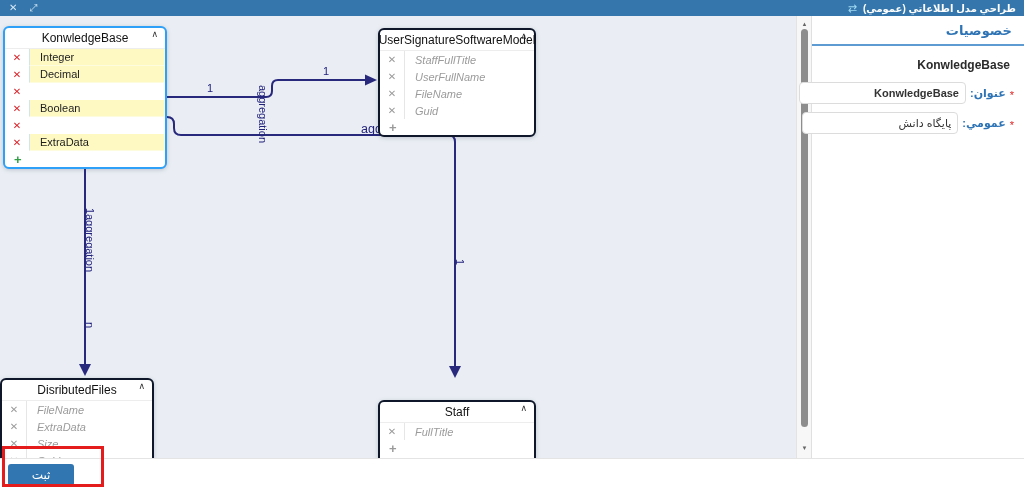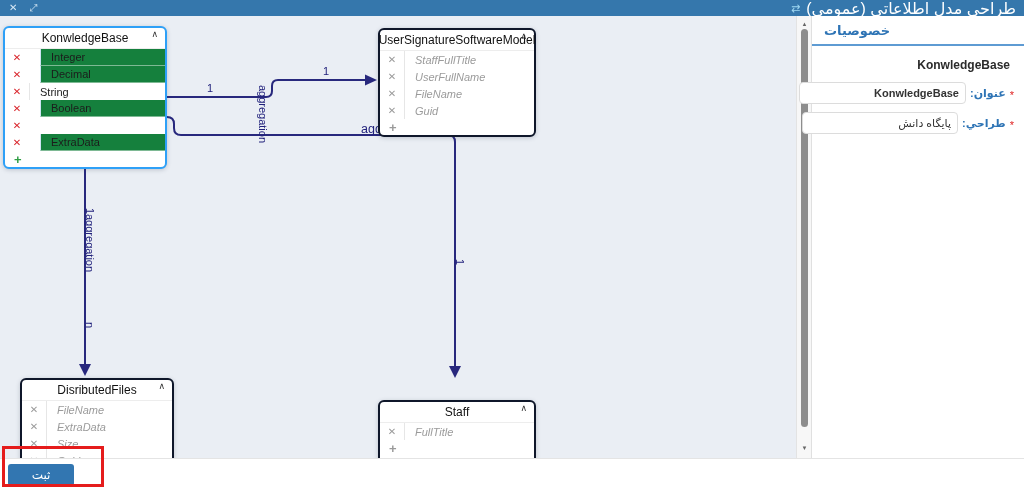--- a/index.html
+++ b/index.html
@@ -5,42 +5,42 @@
   html,body{margin:0;padding:0;width:1024px;height:489px;overflow:hidden;
     font-family:"Liberation Sans","DejaVu Sans",sans-serif;background:#fff;}
   .root{position:relative;width:1024px;height:489px;}
 
   
   .topbar{position:absolute;left:0;top:0;width:1024px;height:16px;background:#3577ac;
     display:flex;align-items:center;justify-content:space-between;color:#fff;}
   .tb-left{display:flex;align-items:center;gap:12px;padding-left:9px;}
   .tb-ico{font-size:10px;line-height:10px;color:#d8e9f5;cursor:pointer;}
   .tb-right{display:flex;flex-direction:row-reverse;align-items:center;gap:6px;padding-right:8px;}
-  .tb-title{font-size:16px;font-weight:400;color:#fff;}
+  .tb-title{font-size:10px;font-weight:700;color:#fff;}
   .tb-appico{font-size:11px;color:#9fd8f2;}
 
   
   .canvas{position:absolute;left:0;top:16px;width:796px;height:442px;background:#eaeef4;overflow:hidden;}
   .wires{position:absolute;left:0;top:0;pointer-events:none;}
   .wires path{pointer-events:stroke;}
 
   
   .entity{position:absolute;background:#fff;border:2px solid #0f172a;border-radius:6px;
     box-shadow:0 1px 4px rgba(60,70,90,.25);box-sizing:border-box;font-size:11px;color:#222;}
   .entity.selected{border:2px solid #2ea0f7;}
   .ehead{height:20px;display:flex;align-items:center;justify-content:center;position:relative;
     font-size:12px;color:#111;border-bottom:1px solid #ededed;border-radius:6px 6px 0 0;}
   .chev{position:absolute;right:7px;top:1px;font-size:9px;color:#333;cursor:pointer;}
   .erow{display:flex;align-items:center;height:17px;}
   .xcell{width:24px;text-align:center;font-size:10px;font-weight:bold;flex:0 0 24px;cursor:pointer;}
   .x-red{color:#d9232a;}
   .x-gray{color:#9a9a9a;}
   .fname{flex:1;height:100%;display:flex;align-items:center;padding-left:10px;
     border-left:1px solid #e6e6e6;color:#1c1c1c;}
-  .erow.hl .fname{background:#15803d;border-left-color:#cfe4f4;border-bottom:1px solid rgba(255,255,255,.45);box-sizing:border-box;margin-left:11px;}
+  .erow.hl .fname{background:#fef9c3;border-left-color:#cfe4f4;border-bottom:1px solid rgba(255,255,255,.45);box-sizing:border-box;}
   .fname.ghost{color:#9b9b9b;font-style:italic;}
   .plusrow{height:16px;display:flex;align-items:center;padding-left:9px;font-weight:bold;font-size:13px;cursor:pointer;}
   .plus-green{color:#2f9e44;}
   .plus-gray{color:#9a9a9a;}
 
   
   .clabel{position:absolute;color:#22227c;font-size:11px;white-space:nowrap;transform:translate(-50%,-50%);}
   .clabel.vert{transform:translate(-50%,-50%) rotate(90deg);}
   .clabel.big{font-size:12.5px;}
 
@@ -49,21 +49,21 @@
     border-left:1px solid #e3e3e3;box-sizing:border-box;}
   .sarrow{position:absolute;left:0;width:15px;height:12px;display:flex;align-items:center;justify-content:center;
     font-size:6px;color:#666;cursor:pointer;}
   .sarrow.up{top:2px;} .sarrow.down{bottom:4px;}
   .sthumb{position:absolute;left:4px;top:13px;width:7px;height:398px;background:#8d8d8d;border-radius:4px;cursor:grab;}
 
   
   .panel{position:absolute;left:811px;top:16px;width:213px;height:442px;background:#fff;
     border-left:1px solid #e0e0e0;box-sizing:border-box;}
   .phead{padding:7px 12px 6px 12px;color:#2e74b5;font-weight:bold;font-size:13px;
-    border-bottom:2px solid #5e9bd3;text-align:left;}
+    border-bottom:2px solid #5e9bd3;text-align:right;}
   .pentity{margin:12px 14px 10px 0;text-align:right;font-weight:bold;font-size:12px;color:#2b2b2b;padding-left:14px;}
   .prow{display:flex;align-items:center;margin:8px 10px 0 12px;gap:4px;}
   .req{color:#e02020;font-size:11px;line-height:10px;margin-top:4px;}
   .plabel{color:#2e74b5;font-weight:bold;font-size:11px;white-space:nowrap;text-align:center;}
   .pinput{flex:1;height:22px;border:1px solid #dcdcdc;border-radius:4px;font-size:11px;color:#333;
     padding:0 6px;outline:none;background:#fff;box-sizing:border-box;
     font-family:"Liberation Sans","DejaVu Sans",sans-serif;}
   .pinput.strong{font-weight:bold;}
 
   
@@ -122,21 +122,20 @@
       <div class="erow hl">
         <span class="xcell x-red">✕</span>
         <span class="fname">Integer</span>
       </div>
       <div class="erow hl">
         <span class="xcell x-red">✕</span>
         <span class="fname">Decimal</span>
       </div>
       <div class="erow">
         <span class="xcell x-red">✕</span>
-        <span class="fname">String</span>
       </div>
       <div class="erow hl">
         <span class="xcell x-red">✕</span>
         <span class="fname">Boolean</span>
       </div>
       <div class="erow hl">
         <span class="xcell x-red">✕</span>
       </div>
       <div class="erow hl">
         <span class="xcell x-red">✕</span>
@@ -162,21 +161,21 @@
         <span class="xcell x-gray">✕</span>
         <span class="fname ghost">FileName</span>
       </div>
       <div class="erow">
         <span class="xcell x-gray">✕</span>
         <span class="fname ghost">Guid</span>
       </div>
       <div class="plusrow plus-gray">+</div>
     </div>
 
-    <div class="entity" style="left:20px;top:362px;width:154px;height:104px;">
+    <div class="entity" style="left:0;top:362px;width:154px;height:104px;">
       <div class="ehead">
         <span>DisributedFiles</span>
         <span class="chev">∧</span>
       </div>
       <div class="erow">
         <span class="xcell x-gray">✕</span>
         <span class="fname ghost">FileName</span>
       </div>
       <div class="erow">
         <span class="xcell x-gray">✕</span>
@@ -215,21 +214,21 @@
   <div class="panel" dir="rtl">
     <div class="phead">خصوصيات</div>
     <div class="pentity">KonwledgeBase</div>
     <div class="prow">
       <span class="req">*</span>
       <span class="plabel">عنوان:</span>
       <input class="pinput strong" type="text" value="KonwledgeBase" style="">
     </div>
     <div class="prow">
       <span class="req">*</span>
-      <span class="plabel">طراحي:</span>
+      <span class="plabel">عمومي:</span>
       <input class="pinput" type="text" value="پایگاه دانش" style="">
     </div>
   </div>
 
   <div class="footer">
     <button class="submit">ثبت</button>
   </div>
 
   <div class="annotation"></div>
 

